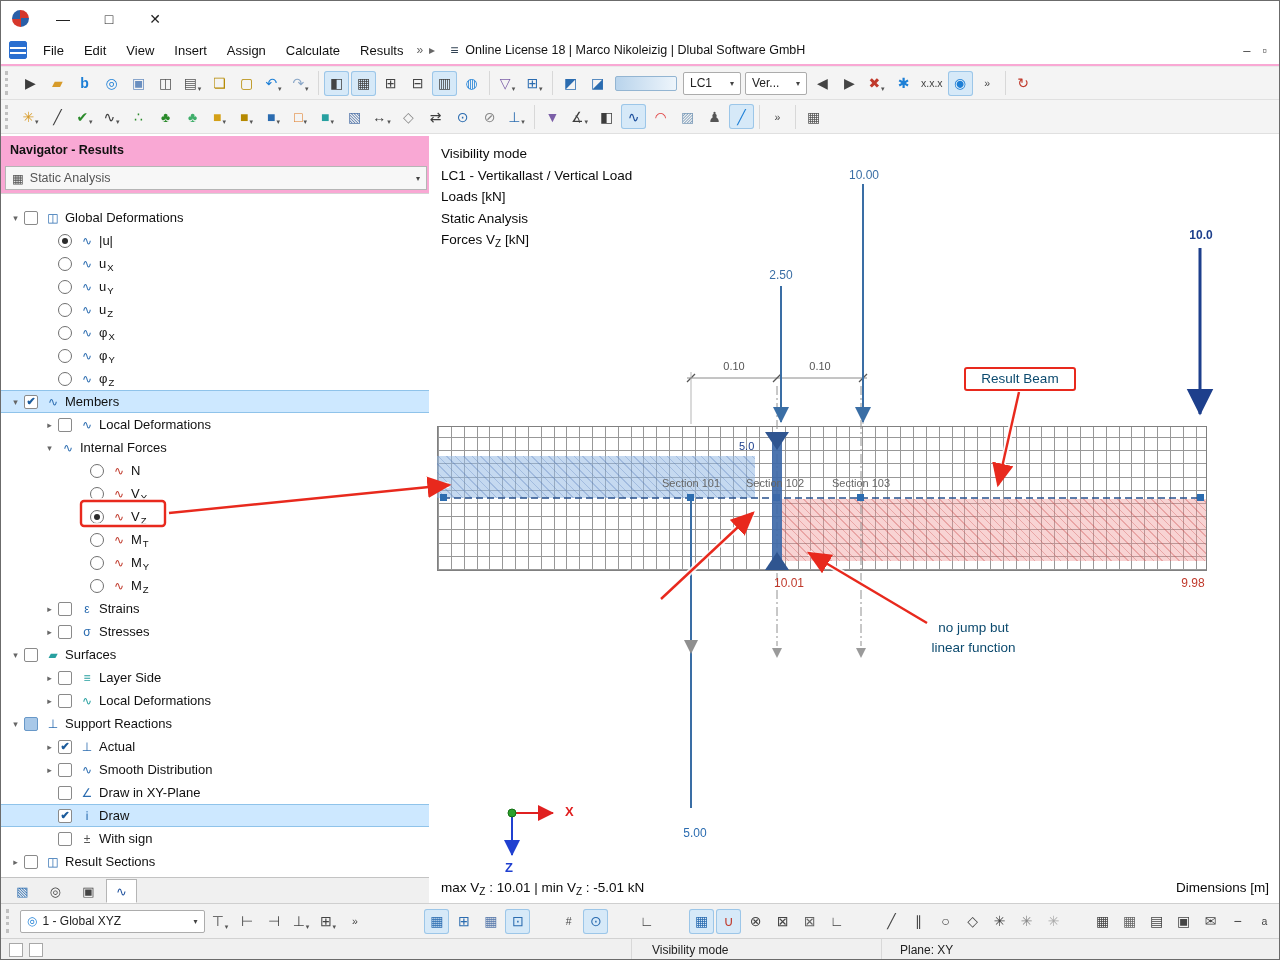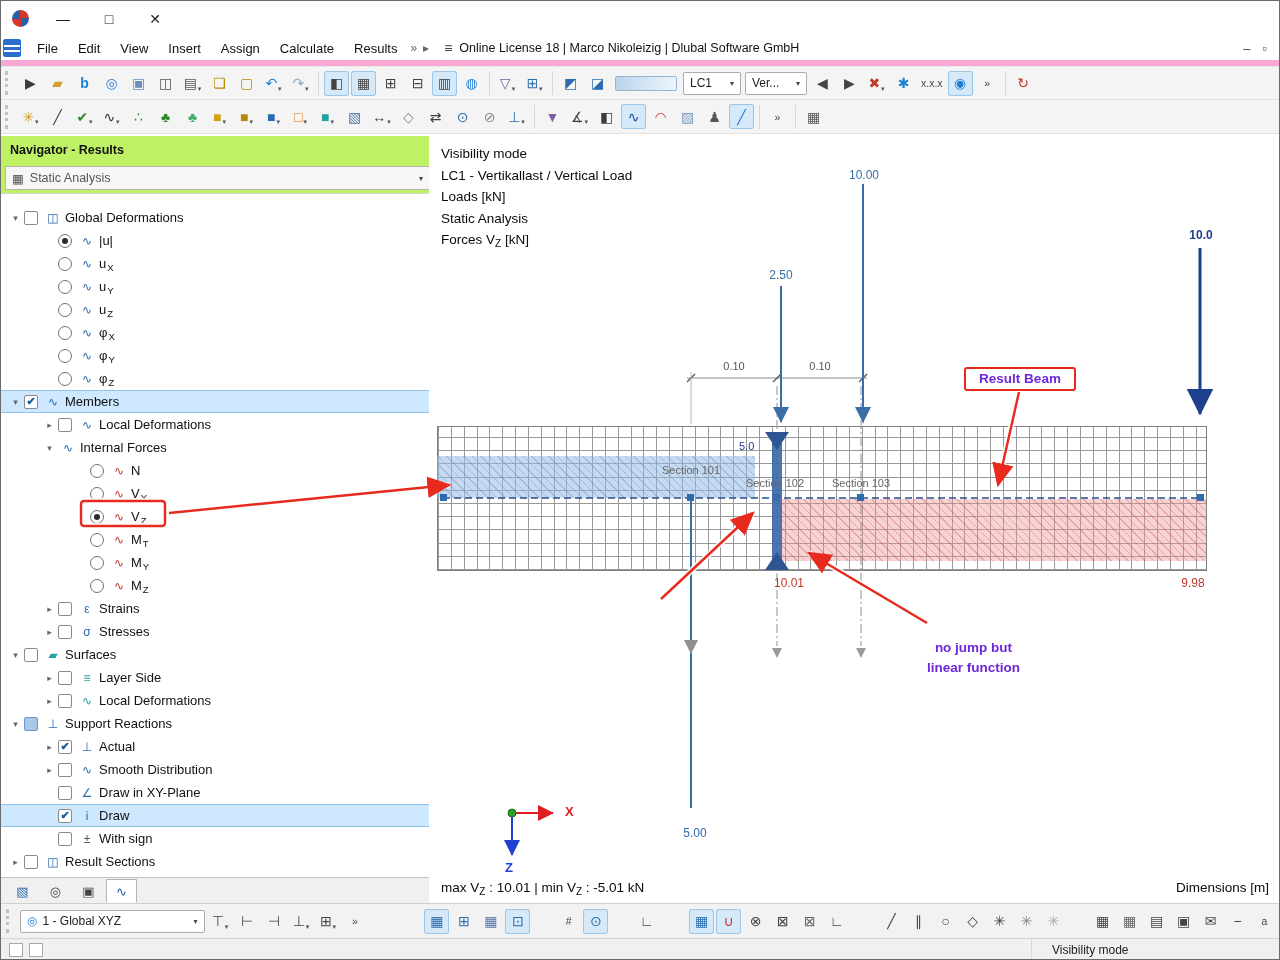--- a/index.html
+++ b/index.html
@@ -5,21 +5,21 @@
   html,body{margin:0;padding:0;background:#ddd}
   *{box-sizing:border-box}
   #app{position:relative;width:1280px;height:960px;background:#fff;font-family:"Liberation Sans",sans-serif;font-size:12px;color:#111;overflow:hidden;border:1px solid #6b6b6b}
   
   .titlebar{height:35px;display:flex;align-items:center;background:#fff}
   .appicon{width:17px;height:17px;margin:0 11px;border-radius:50%;background:conic-gradient(#d6372b 0 25%,#2a5fa8 25% 50%,#d6372b 50% 75%,#2a5fa8 75% 100%)}
   .title{font-size:13px;flex:1;white-space:nowrap}
   .winbtns{display:flex}
   .winbtn{width:46px;height:35px;display:flex;align-items:center;justify-content:center;font-size:14px;color:#222}
   
-  .menubar{height:30px;display:flex;align-items:center;background:#fff;border-bottom:6px solid #f9a8d4;}
+  .menubar{height:30px;display:flex;align-items:center;background:#fff;border-bottom:2px solid #f9a8d4;padding-left:6px}
   .rfem-badge{width:18px;height:18px;border-radius:2px;margin:0 6px 0 2px;background:linear-gradient(180deg,#2a6fd0 0 34%,#fff 34% 44%,#2a6fd0 44% 64%,#fff 64% 74%,#2a6fd0 74% 100%);border:1px solid #2a6fd0}
   #menu-items{display:flex}
   .menu-item{padding:5px 10px;font-size:13px;color:#111;border-radius:3px;white-space:nowrap}
   .menu-ovf{color:#666;padding:0 3px;font-size:12px}
   .searchbox{width:255px;height:23px;margin-left:8px;background:#eff1f3;border:1px solid #e0e2e4;border-radius:4px;display:flex;align-items:center;padding:0 9px;color:#8a9097;font-size:12.5px;white-space:nowrap}
   .lic-icon{margin-left:12px;color:#345;font-size:14px}
   .license{margin-left:7px;font-size:12.5px;color:#111;white-space:nowrap}
   .mb-right{margin-left:auto;display:flex;align-items:center;gap:12px;padding-right:12px;color:#444;font-size:13px}
   
   .toolbar{height:34px;background:#f4f4f4;display:flex;align-items:center;padding:0 2px;border-bottom:1px solid #e0e0e0}
@@ -30,21 +30,21 @@
   .tbi .g.b{font-weight:bold}
   .tbi.pressed{background:#d6e9f8;box-shadow:inset 0 0 0 1px #9cc6e8}
   .tbi .dd{font-size:7px;color:#555;margin-left:1px;align-self:flex-end;padding-bottom:3px}
   .tbi.txt{font-size:10.5px;color:#444;padding:0 3px;white-space:nowrap}
   .tsep{width:1px;height:24px;background:#d8d8d8;margin:0 4px}
   .combo{height:23px;background:#fff;border:1px solid #acacac;border-radius:2px;display:flex;align-items:center;gap:5px;padding:0 6px;margin:0 2px;font-size:12px;color:#222;white-space:nowrap}
   .combo .dd{font-size:8px;color:#444;margin-left:auto}
   .combo .ci{font-size:12px}
   .progressw{width:62px;height:15px;border:1px solid #93b5d2;background:linear-gradient(90deg,#b9d4ec,#eef5fb);margin:0 4px;border-radius:2px}
   
-  #navigator{position:absolute;left:0;top:135px;width:479px;height:767px;background:#bef264;border-right:4px solid #4c1d95;display:flex;flex-direction:column}
+  #navigator{position:absolute;left:0;top:135px;width:479px;height:767px;background:#f9a8d4;border-right:7px solid #4c1d95;display:flex;flex-direction:column}
   .nav-h{height:27px;display:flex;align-items:center;padding:0 9px;font-size:12.5px;font-weight:bold;color:#111}
   .nav-h .sp{flex:1}
   .nav-hbtn{width:20px;text-align:center;color:#444;font-size:12px;font-weight:normal}
   .nav-crow{height:30px;display:flex;align-items:center;padding:0 4px;gap:3px}
   .nav-combo{flex:1;height:24px;background:#f7f7f7;border:1px solid #b5b5b5;display:flex;align-items:center;padding:0 6px;gap:6px;color:#555;font-size:12.5px}
   .nav-combo .dd{margin-left:auto;font-size:8px;color:#444}
   .nav-arr{width:18px;height:24px;border:1px solid #c5c5c5;background:#f2f2f2;display:flex;align-items:center;justify-content:center;font-size:8px;color:#333}
   #tree{flex:1;background:#fff;border-top:1px solid #d5d5d5;padding-top:12px;overflow:hidden}
   .trow{height:23px;display:flex;align-items:center;font-size:13px}
   .trow.hl{background:#cde8ff;box-shadow:inset 0 1px 0 #8fc3ea,inset 0 -1px 0 #8fc3ea}
@@ -78,25 +78,25 @@
   .fsub{font-size:10px;position:relative;top:3px}
   
   #bbar{position:absolute;left:0;top:902px;width:1280px;height:35px;background:#f2f2f2;border-top:1px solid #cfcfcf;display:flex;align-items:center;padding:0 3px}
   #statusbar{position:absolute;left:0;top:937px;width:1280px;height:23px;background:#f0f0f0;border-top:1px solid #d2d2d2;display:flex;align-items:center;font-size:12px;color:#222}
   .sb-icons{width:70px;display:flex;gap:6px;padding-left:8px}
   .sb-ic{width:14px;height:14px;border:1px solid #a8a8a8;background:#fff}
   .sb-spacer{flex:1}
   .sb-seg{height:100%;display:flex;align-items:center;border-left:1px solid #d8d8d8;white-space:nowrap}
   
   #overlay{position:absolute;left:0;top:0;z-index:99;pointer-events:none}
-  .ann{position:absolute;z-index:100;color:#6d28d9;font-weight:bold;font-size:13.5px;text-align:center;line-height:20px;
+  .ann{position:absolute;z-index:100;color:#0c4a6e;font-weight:normal;font-size:13.5px;text-align:center;line-height:20px;
        text-shadow:-1px -1px 0 #fff,1px -1px 0 #fff,-1px 1px 0 #fff,1px 1px 0 #fff,0 0 4px #fff}
   #ann-rb{left:963px;top:366px;width:112px;height:24px;line-height:20px;border:2px solid #e8291d;border-radius:3px;background:rgba(255,255,255,.88);text-shadow:none}
   #ann-zc{left:508px;top:598px;width:172px}
-  #ann-nj{left:905px;top:637px;width:135px}
+  #ann-nj{left:905px;top:617px;width:135px}
 </style>
 </head>
 <body>
 
 <div id="app">
 
   <div class="titlebar">
     <div class="appicon"></div>
     <div class="winbtns">
       <div class="winbtn">—</div>
@@ -636,21 +636,21 @@
       <line x1="83" y1="677" x2="124" y2="677" stroke="#e02020" stroke-width="2" marker-end="url(#mRA)"></line>
       <line x1="83" y1="677" x2="83" y2="719" stroke="#2040d0" stroke-width="2" marker-end="url(#mZA)"></line>
       <circle cx="83" cy="677" r="4" fill="#2ba12b" stroke="#157015"></circle>
     </svg>
 
     <div class="vlabel vcenter" style="left:330px;top:132px;width:44px;color:#3a6ea5">2.50</div>
     <div class="vlabel vcenter" style="left:410px;top:32px;width:50px;color:#3a6ea5">10.00</div>
     <div class="vlabel vcenter" style="left:750px;top:92px;width:44px;color:#1d3f8c;font-weight:bold">10.0</div>
     <div class="vlabel vcenter" style="left:282px;top:224px;width:46px;color:#555;font-size:11px">0.10</div>
     <div class="vlabel vcenter" style="left:368px;top:224px;width:46px;color:#555;font-size:11px">0.10</div>
-    <div class="vlabel vsec" style="left:222px;top:328px">Section 101</div>
+    <div class="vlabel vsec" style="left:222px;top:341px">Section 101</div>
     <div class="vlabel vsec" style="left:306px;top:341px">Section 102</div>
     <div class="vlabel vsec" style="left:392px;top:341px">Section 103</div>
     <div class="vlabel" style="left:310px;top:304px;color:#1d3f8c;font-size:11px">5.0</div>
     <div class="vlabel vcenter" style="left:336px;top:440px;width:48px;color:#c0392b">10.01</div>
     <div class="vlabel vcenter" style="left:742px;top:440px;width:44px;color:#c0392b">9.98</div>
     <div class="vlabel vcenter" style="left:246px;top:690px;width:40px;color:#2b6cb0">5.00</div>
     <div class="vlabel" style="left:136px;top:668px;color:#e02020;font-weight:bold;font-size:13px">X</div>
     <div class="vlabel" style="left:76px;top:724px;color:#2040d0;font-weight:bold;font-size:13px">Z</div>
 
     <div class="vstatus"><span>max V</span><span class="fsub">Z</span><span> : 10.01  |  min V</span><span class="fsub">Z</span><span> : -5.01 kN</span></div>
@@ -768,20 +768,21 @@
       <span class="tbi txt">a</span>
     </div>
 
   <div id="statusbar">
     <div class="sb-icons">
       <div class="sb-ic"></div>
       <div class="sb-ic"></div>
     </div>
     <div class="sb-spacer"></div>
     <div class="sb-seg" style="width:250px;padding-left:20px">Visibility mode</div>
+    <div class="sb-seg" style="width:400px;padding-left:18px">Plane: XY</div>
   </div>
 
   <svg id="overlay" width="1280" height="960" viewBox="0 0 1280 960">
     <defs>
       <marker id="mRed" markerWidth="11" markerHeight="9" refX="9" refY="4.5" orient="auto">
           <path d="M0,0 L10,4.5 L0,9 Z" fill="#e8291d"></path>
         </marker>
     </defs>
     <g stroke="#ffffff" stroke-width="6" opacity="0.85" fill="none">
       <line x1="168" y1="512" x2="448" y2="484"></line>

